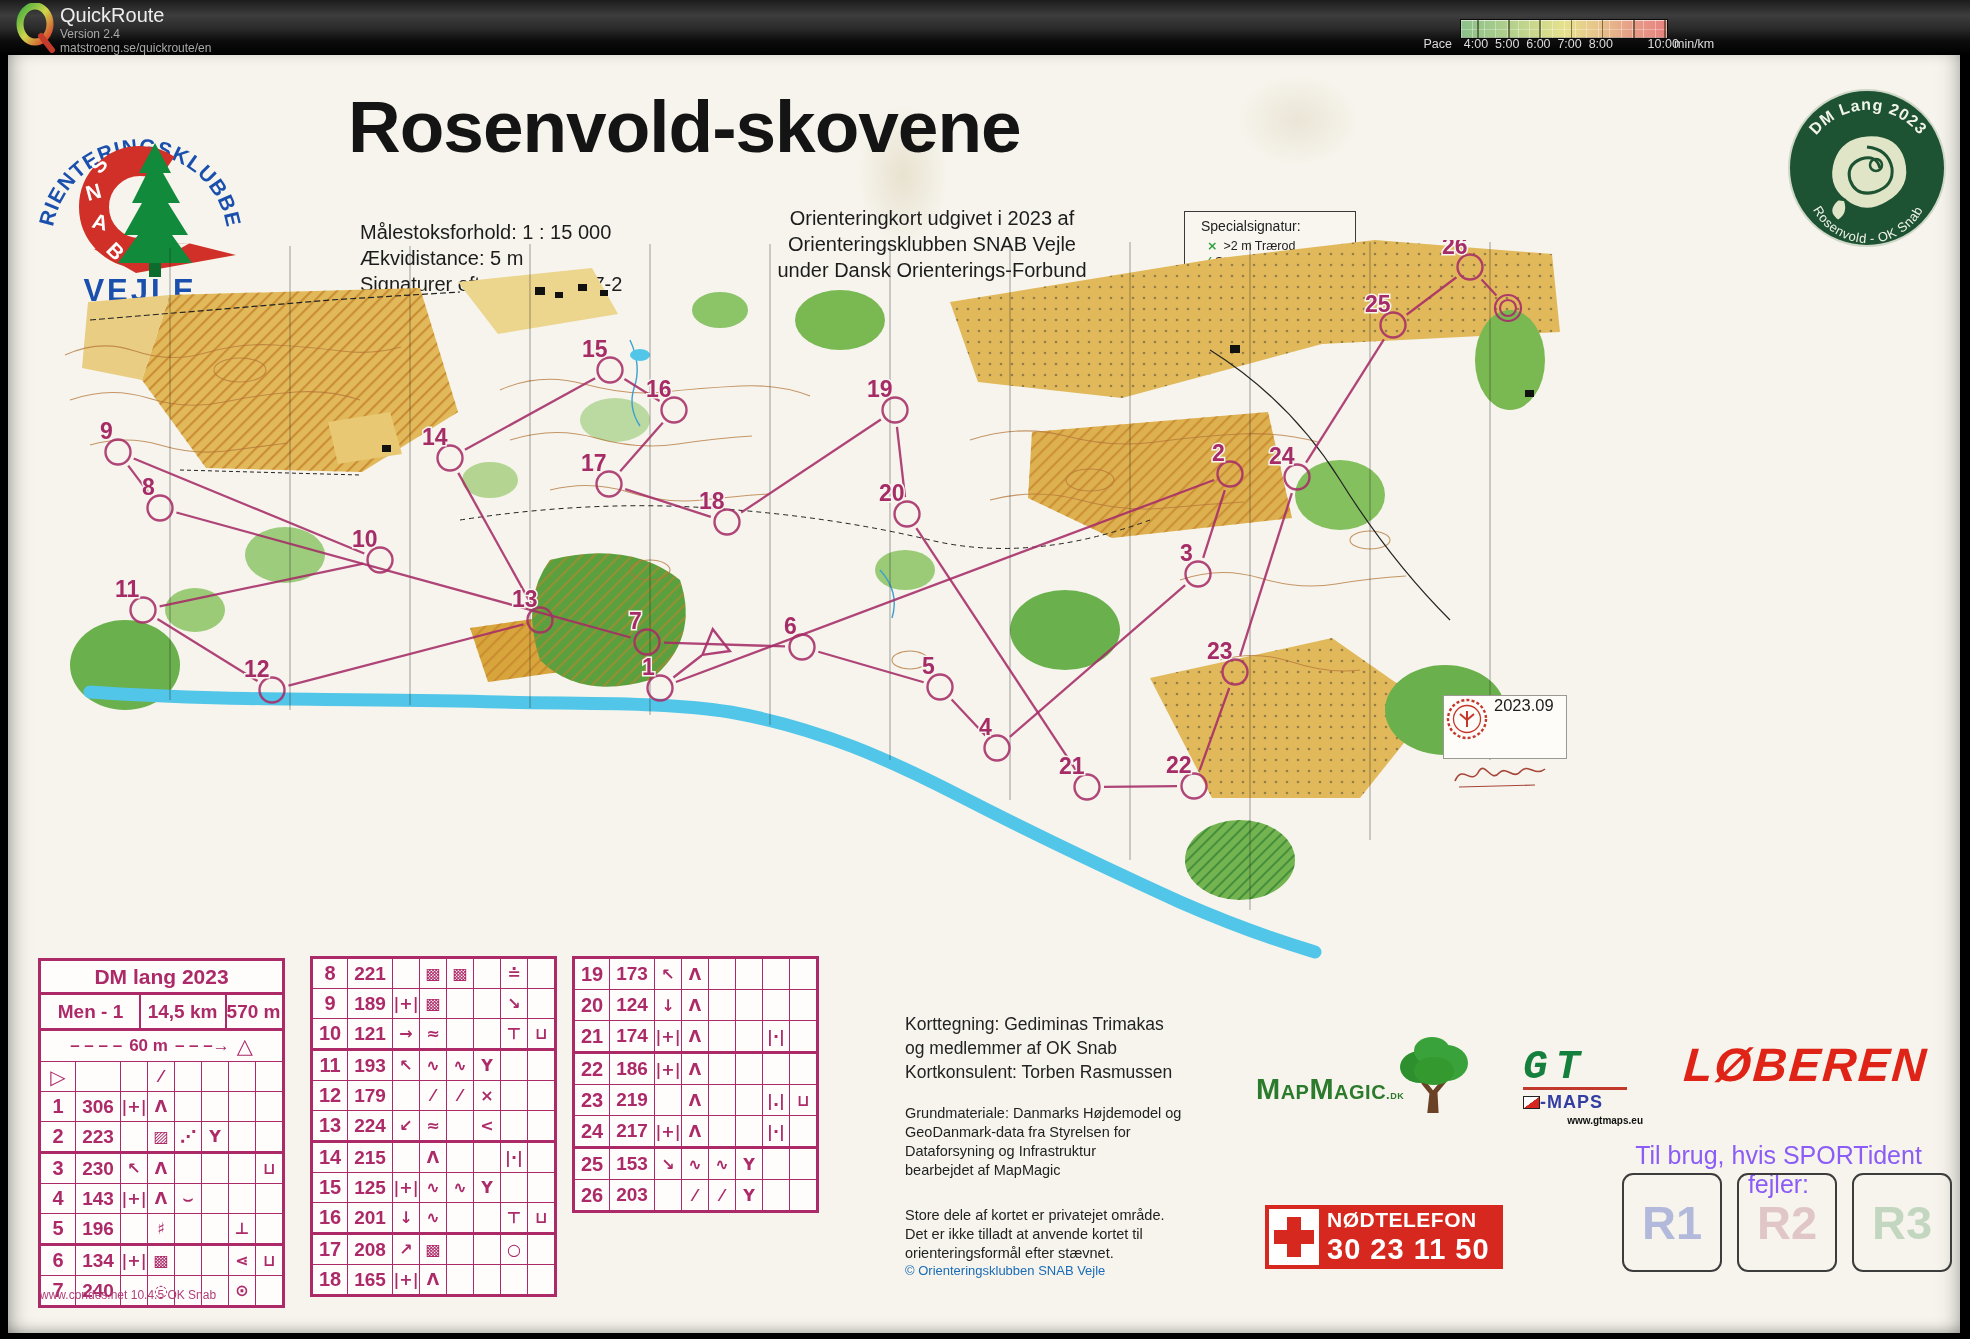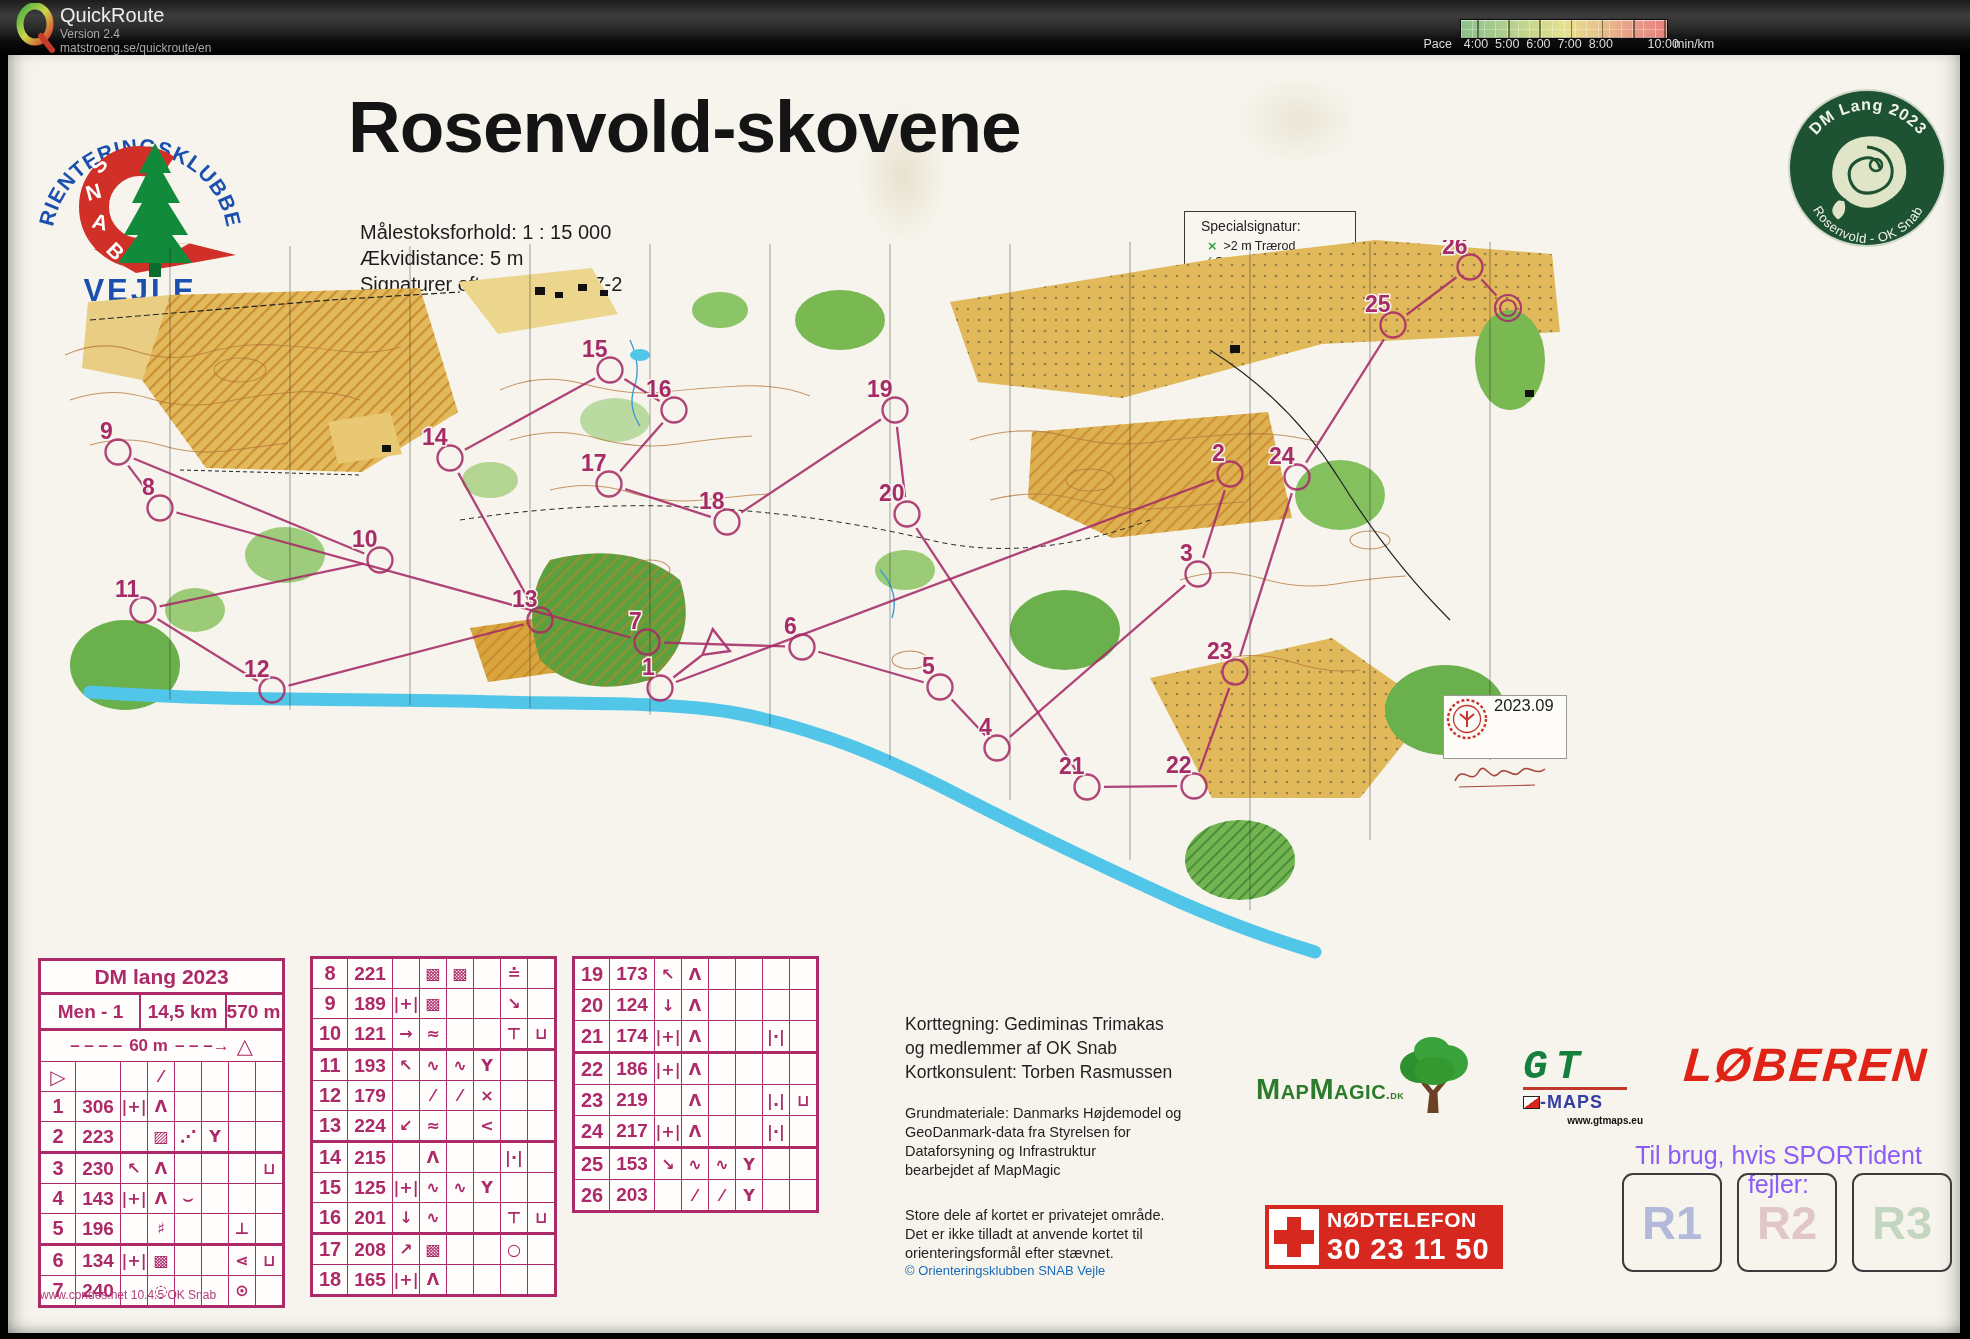--- a/index.html
+++ b/index.html
@@ -159,20 +159,25 @@
     <path d="M117,50 L133,80 L125,80 L142,110 L130,110 L150,142 L134,142 L154,170 L80,170 L100,142 L86,142 L104,110 L94,110 L109,80 L101,80 Z" fill="#118a3c"></path>
     <rect x="111" y="170" width="12" height="14" fill="#0d6b2e"></rect>
     <text x="102" y="208" text-anchor="middle" font-size="31" font-weight="bold" fill="#1a4fae" letter-spacing="3">VEJLE</text>
   </svg>
 
   <div id="map-title">Rosenvold-skovene</div>
   <div id="meta-left">
       <div>Målestoksforhold:  1 : 15 000</div>
       <div>Ækvidistance: 5 m</div>
       <div>Signaturer efter ISOM 2017-2</div>
+    </div>
+  <div id="meta-right">
+      <div>Orienteringkort udgivet i 2023 af</div>
+      <div>Orienteringsklubben SNAB Vejle</div>
+      <div>under Dansk Orienterings-Forbund</div>
     </div>
 
   <div id="special-box">
     <div id="special-title">Specialsignatur:</div>
     <div class="special-item">
       <span class="special-sym">×</span><span>&gt;2 m Trærod</span>
     </div>
     <div class="special-item">
       <span class="special-sym">⁄</span><span>Stort væltet træ</span>
     </div>

